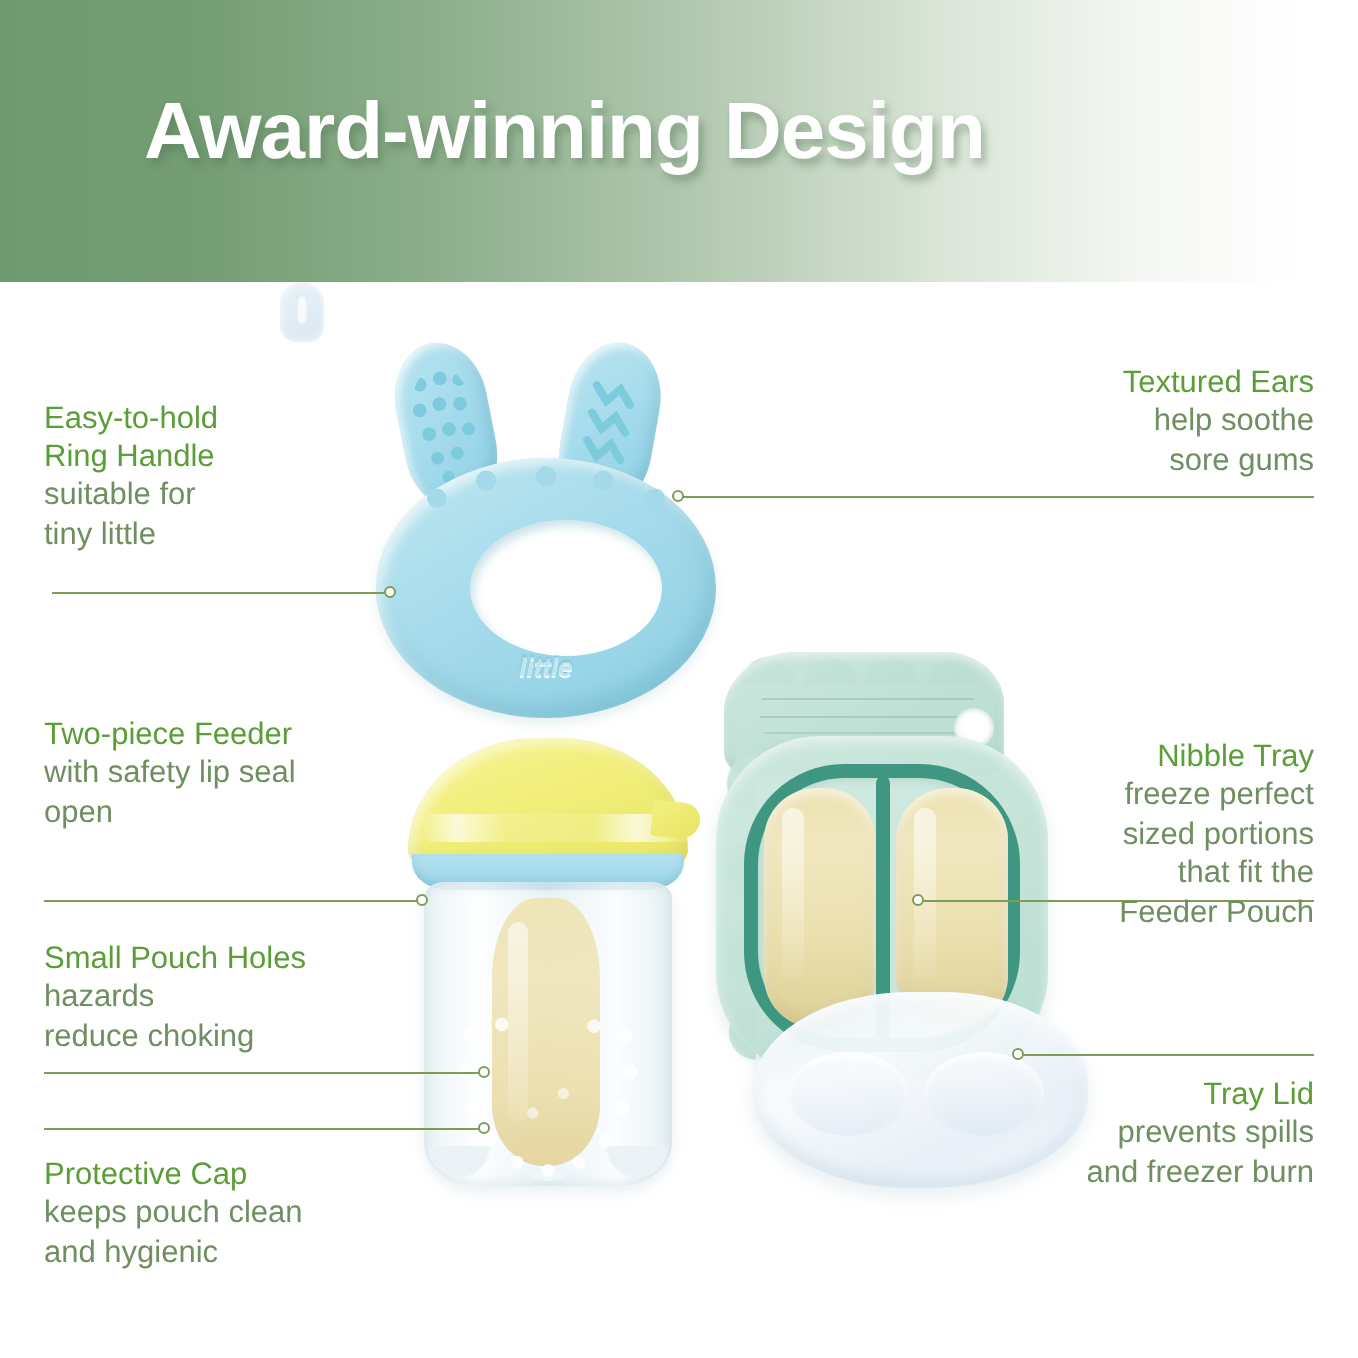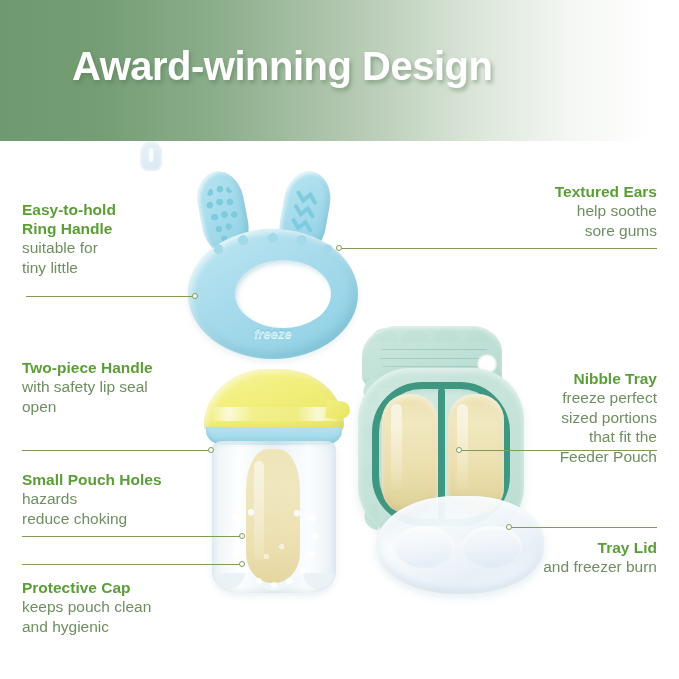--- a/index.html
+++ b/index.html
@@ -22,21 +22,21 @@
     position:absolute; left:72px; top:44px;
     font-size:40px; font-weight:bold; color:#ffffff;
     letter-spacing:-0.5px;
     text-shadow:2px 3px 4px rgba(80,110,80,0.45);
     white-space:nowrap;
   }
 
   
   .callout { position:absolute; }
   .callout .c-title {
-    font-size:15.5px; font-weight:bold; color:#5b9e38;
+    font-size:15.5px; font-weight:normal; color:#5b9e38;
     line-height:19px; white-space:nowrap;
   }
   .callout .c-body {
     font-size:15.5px; color:#6f8f61; line-height:19.5px;
     white-space:nowrap;
   }
   .callout.left  { left:22px; text-align:left; }
   .callout.right { right:22px; text-align:right; }
 
   
@@ -329,21 +329,21 @@
             <polyline points="5,38 11,45 17,38 23,45"></polyline>
           </g>
         </svg>
       </div>
     </div>
 
     <div class="ring-outer">
       <div class="ring-hole"></div>
     </div>
     <div class="ring-nubs"></div>
-    <div class="ring-brand">freeze</div>
+    <div class="ring-brand">little</div>
   </div>
 
   <div class="feeder">
     <div class="feeder-lid">
       <div class="feeder-lid-band"></div>
     </div>
     <div class="feeder-spout"></div>
     <div class="feeder-collar"></div>
     <div class="feeder-cap"></div>
     <div class="feeder-cap-scallop"></div>
@@ -402,21 +402,21 @@
 </div>
 
 <div class="callout left" style="top:200px;">
   <div class="c-title">Easy-to-hold</div>
   <div class="c-title">Ring Handle</div>
   <div class="c-body">suitable for</div>
   <div class="c-body">tiny little</div>
 </div>
 
 <div class="callout left" style="top:358px;">
-  <div class="c-title">Two-piece Handle</div>
+  <div class="c-title">Two-piece Feeder</div>
   <div class="c-body">with safety lip seal</div>
   <div class="c-body">open</div>
 </div>
 
 <div class="callout left" style="top:470px;">
   <div class="c-title">Small Pouch Holes</div>
   <div class="c-body">hazards</div>
   <div class="c-body">reduce choking</div>
 </div>
 
@@ -435,14 +435,15 @@
 <div class="callout right" style="top:338px;margin-top:31px;">
   <div class="c-title">Nibble Tray</div>
   <div class="c-body">freeze perfect</div>
   <div class="c-body">sized portions</div>
   <div class="c-body">that fit the</div>
   <div class="c-body">Feeder Pouch</div>
 </div>
 
 <div class="callout right" style="top:538px;">
   <div class="c-title">Tray Lid</div>
+  <div class="c-body">prevents spills</div>
   <div class="c-body">and freezer burn</div>
 </div>
 
 </body></html>

